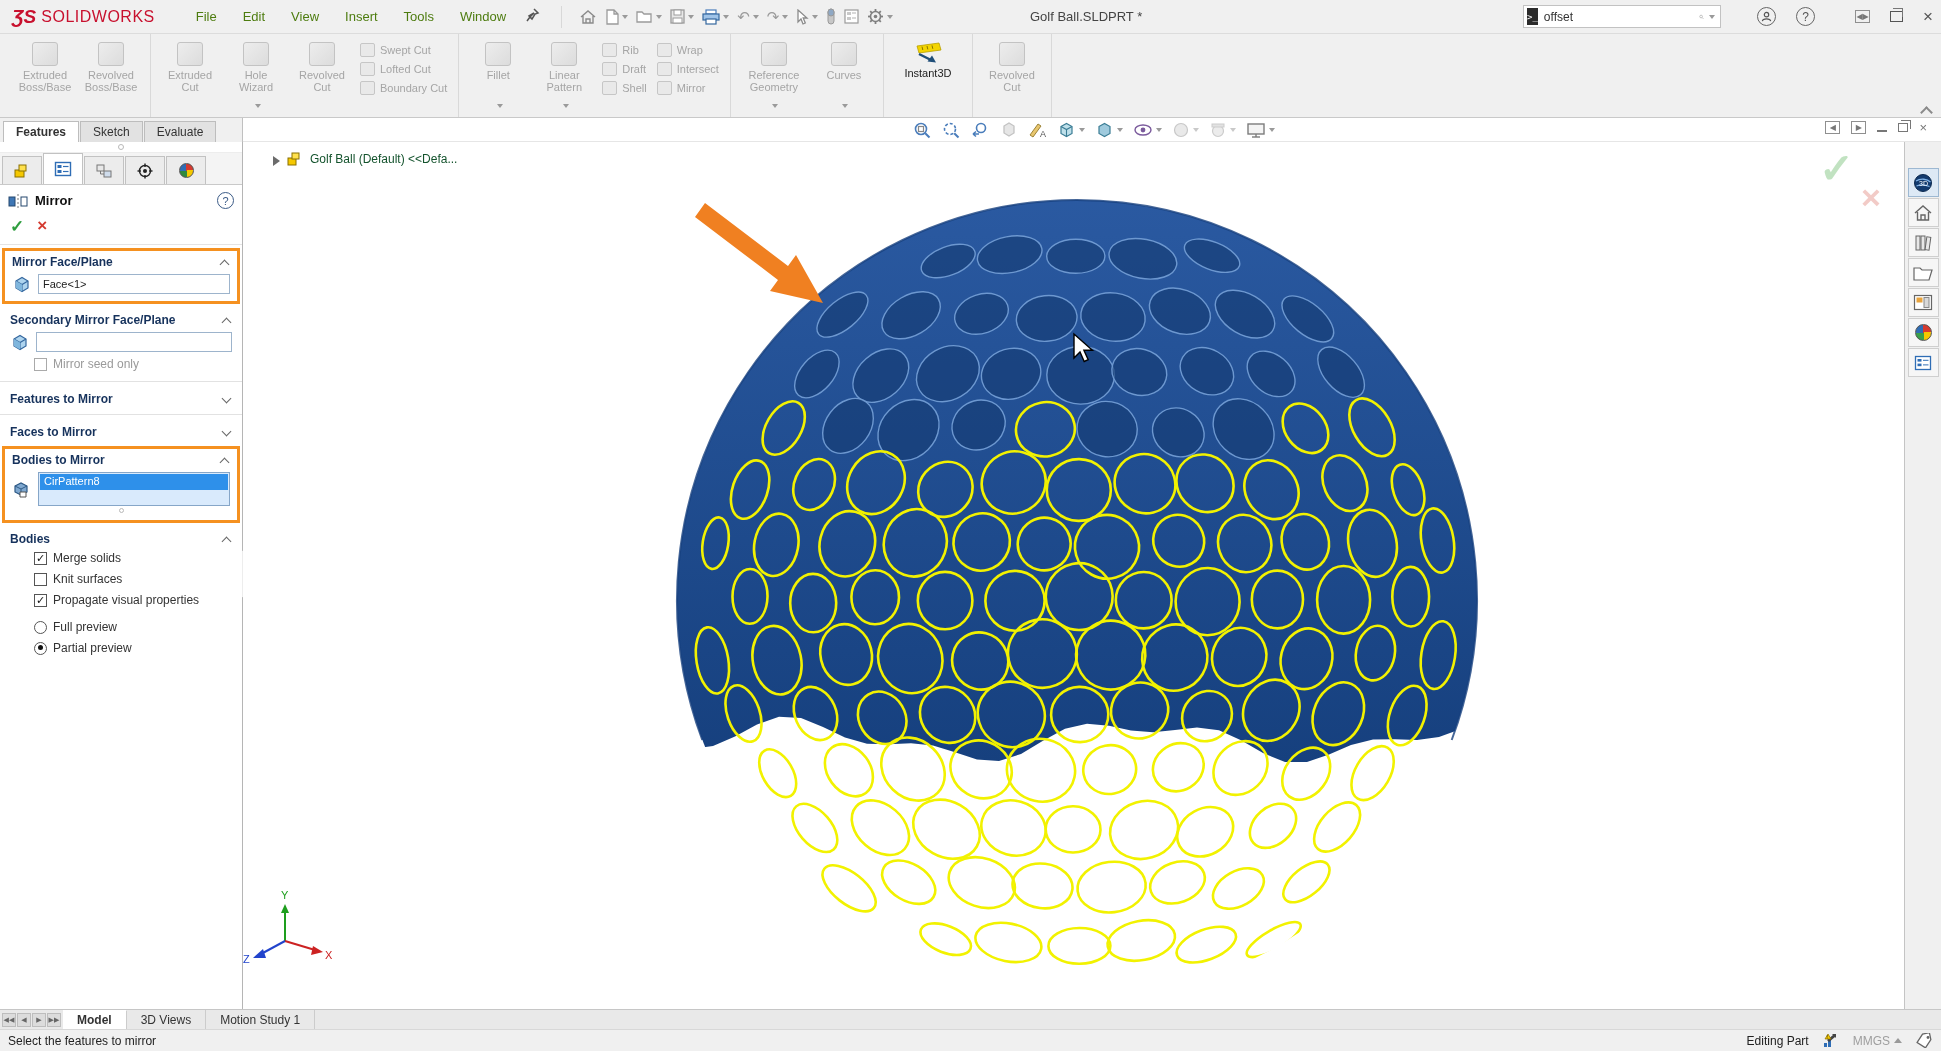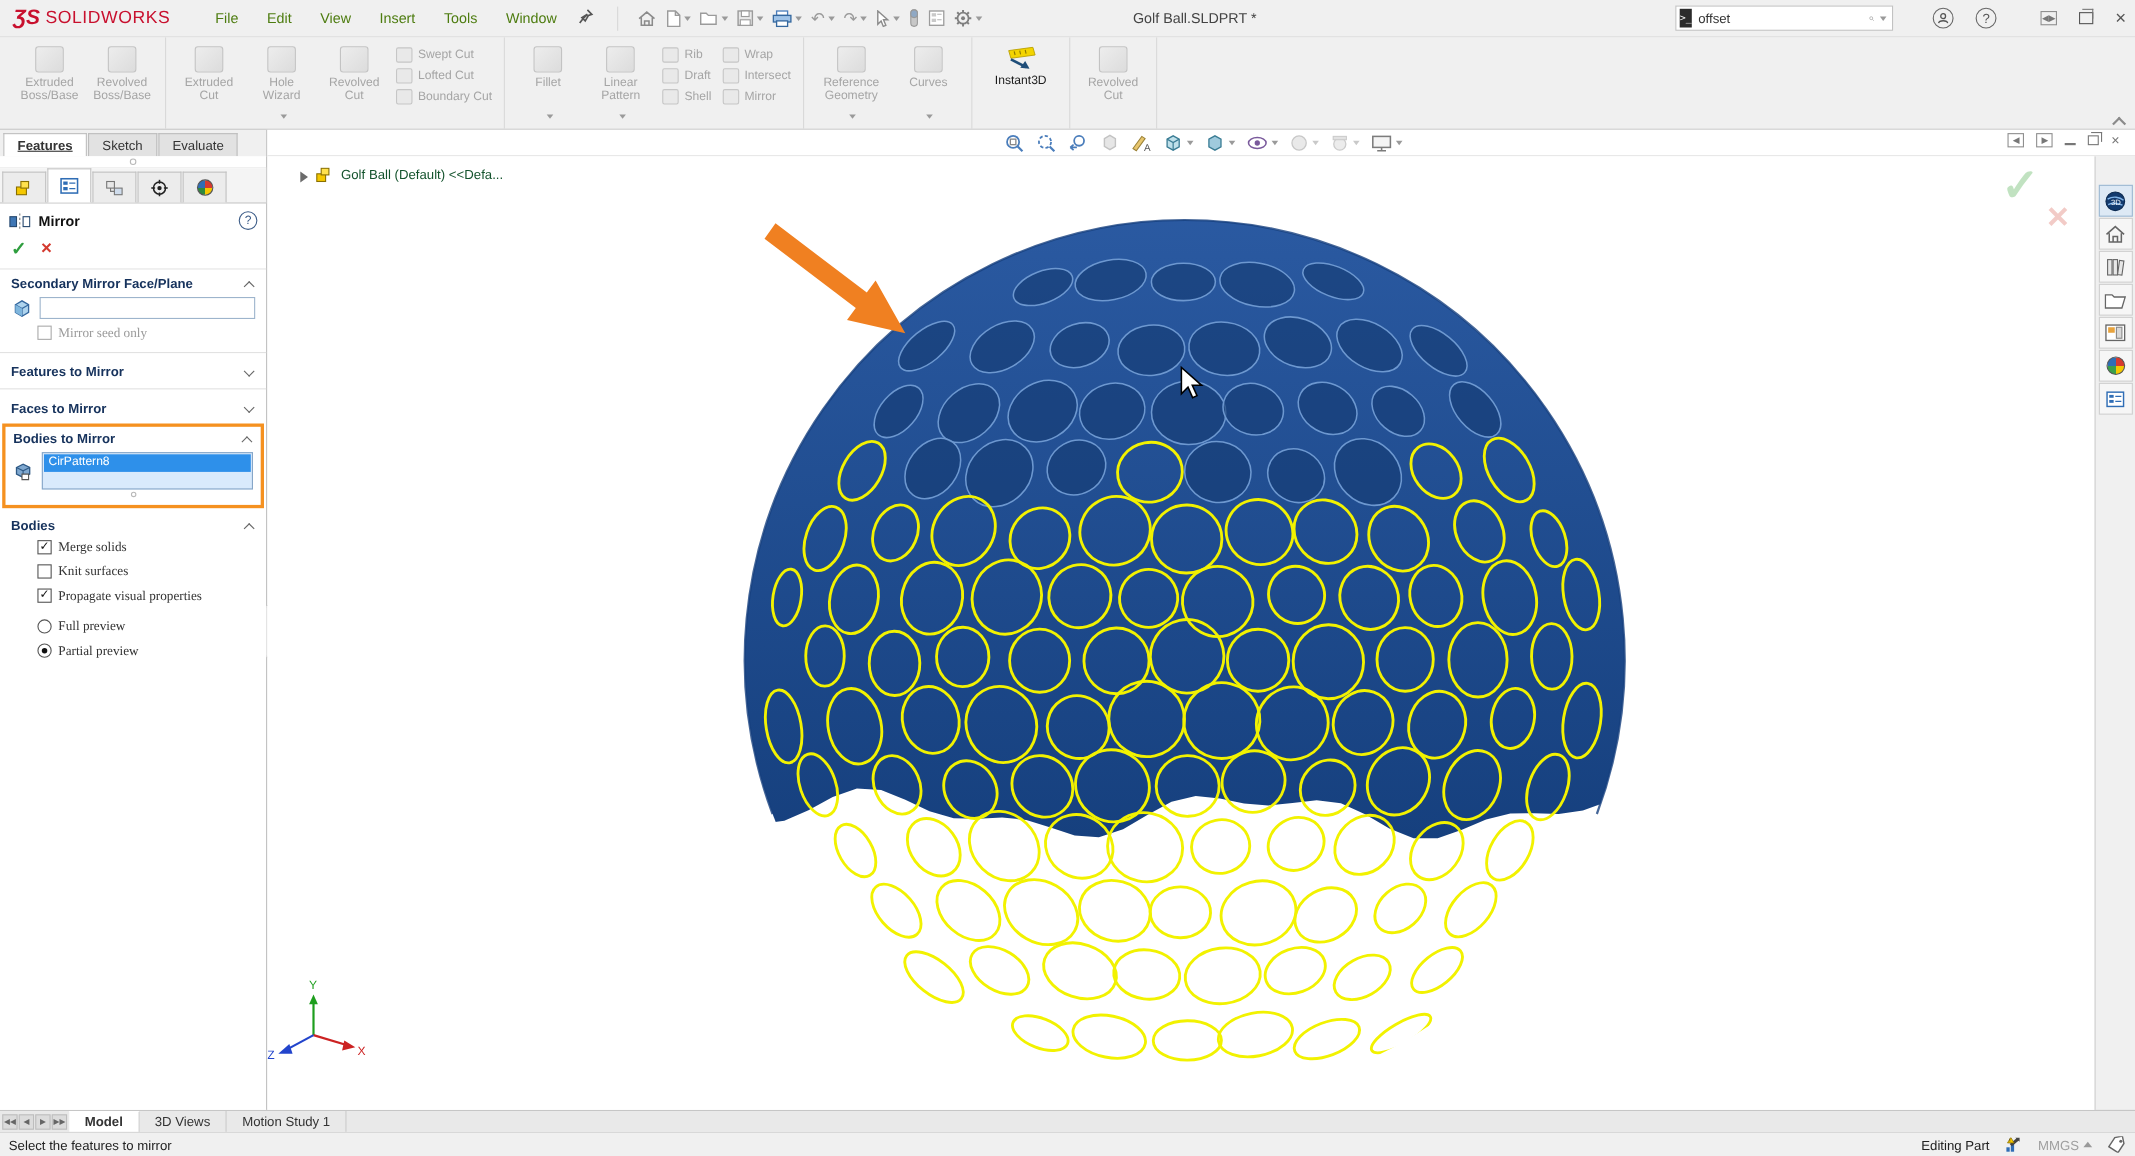--- a/index.html
+++ b/index.html
@@ -42,21 +42,21 @@
   .rbtn.sm span.t { font-size:11px; color:#a5a5a5; white-space:nowrap; }
   .ddrow { margin-top:auto; padding-bottom:2px; }
   .instant-icon { width:30px; height:22px; position:relative; margin:2px 0 3px; }
   .ribbon-collapse { position:absolute; right:10px; bottom:4px; width:10px; height:6px; }
   .ribbon-collapse::before { content:''; position:absolute; left:1px; top:1px; width:7px; height:7px; border-left:2px solid #8a8a8a; border-top:2px solid #8a8a8a; transform:rotate(45deg); }
 
   
   .subrow { height:24px; display:flex; }
   .cmtabs { width:243px; background:#f0f0f0; display:flex; align-items:flex-end; padding-left:3px; border-right:1px solid #c0c0c0; }
   .cmtab { padding:3px 12px; font-size:12px; background:#e2e2e2; border:1px solid #bdbdbd; border-bottom:none; margin-right:1px; color:#333; }
-  .cmtab.active { background:#fff; font-weight:bold;text-decoration:underline; }
+  .cmtab.active { background:#fff; font-weight:bold; }
   .vp-top { flex:1; background:#fff; position:relative; border-bottom:1px solid #e6e6e6; }
   .hud { position:absolute; left:668px; top:2px; display:flex; align-items:center; gap:6px; }
   .hudbtn { display:flex; align-items:center; padding:1px 2px; }
   .hudbtn svg { display:block; }
   .vp-winctl { position:absolute; right:14px; top:3px; display:flex; align-items:center; gap:11px; color:#777; }
   .panebox { width:15px; height:13px; border:1px solid #8f8f8f; display:flex; align-items:center; justify-content:center; font-size:8px; color:#777; }
   .mini-dash { width:10px; height:2px; background:#777; margin-top:7px; }
   .mini-restore { width:10px; height:9px; border:1px solid #777; position:relative; }
   .mini-restore::before { content:''; position:absolute; left:2px; top:-4px; width:9px; height:8px; border:1px solid #777; border-bottom:none; border-left:none; }
   .mini-x { font-size:13px; color:#777; line-height:13px; }
@@ -78,21 +78,21 @@
   .okrow .ok { color:#2f9e3f; font-size:17px; font-weight:bold; }
   .okrow .cancel { color:#d43a2f; font-size:17px; font-weight:bold; }
   .sect { padding:6px 10px 4px; }
   .sect-h { display:flex; align-items:center; font-weight:bold; color:#16325c; font-size:12px; }
   .chev { margin-left:auto; width:9px; height:9px; position:relative; }
   .chev.up::before { content:''; position:absolute; left:0; top:3px; width:6px; height:6px; border-left:1.6px solid #666; border-top:1.6px solid #666; transform:rotate(45deg); }
   .chev.down::before { content:''; position:absolute; left:0; top:0; width:6px; height:6px; border-left:1.6px solid #666; border-top:1.6px solid #666; transform:rotate(225deg); }
   .hl-orange { border:3px solid #f59120; margin:3px 2px; padding:4px 7px 7px; }
   .selrow { display:flex; align-items:center; gap:6px; margin-top:5px; }
   .selfield { flex:1; height:20px; border:1px solid #9db4cc; background:#fff; font-size:11px; color:#222; padding:2px 4px; font-family:"Liberation Sans",sans-serif; outline:none; }
-  .chkrow { display:flex; align-items:center; gap:6px; padding:5px 0 2px 24px; color:#333;font-family:Liberation Serif, serif; }
+  .chkrow { display:flex; align-items:center; gap:6px; padding:5px 0 2px 24px; color:#333; }
   .chkrow.dim { color:#9a9a9a; }
   .cb { width:13px; height:13px; border:1.4px solid #555; background:#fff; display:flex; align-items:center; justify-content:center; font-size:11px; color:#111; line-height:11px; }
   .cb.dim { border-color:#aaa; }
   .rb { width:13px; height:13px; border:1.4px solid #555; border-radius:50%; background:#fff; position:relative; }
   .rb.sel::before { content:''; position:absolute; left:2.5px; top:2.5px; width:5px; height:5px; border-radius:50%; background:#111; }
   .divline { border-top:1px solid #e2e2e2; margin:4px 0; }
   .listbox { flex:1; height:34px; border:1px solid #86a6c8; background:#d9eafc; padding:1px; }
   .listbox .row { height:16px; background:#2e90ea; color:#fff; font-size:11px; padding:1px 4px; }
   .lb-dot { display:flex; justify-content:center; margin-top:2px; }
   .lb-dot i { width:5px; height:5px; border:1px solid #b9b9b9; border-radius:50%; }
@@ -508,20 +508,34 @@
             <line x1="10" y1="1" x2="10" y2="15" stroke="#777" stroke-dasharray="2 2"></line>
           </svg>
         <span class="ttl">Mirror</span>
         <span class="helpbtn">?</span>
       </div>
       <div class="okrow">
         <span class="ok">✓</span>
         <span class="cancel">×</span>
       </div>
 
+      <div class="hl-orange">
+        <div class="sect-h">
+            <span>Mirror Face/Plane</span>
+            <span class="chev up"></span>
+          </div>
+        <div class="selrow">
+          <svg width="20" height="19" viewBox="0 0 20 19">
+              <path d="M4 6 L10 2.5 L16 6 L16 13 L10 16.5 L4 13 Z" fill="#aed4ee" stroke="#35689f" stroke-width="1.2"></path>
+              <path d="M4 6 L10 9.5 L16 6 M10 9.5 L10 16.5" fill="none" stroke="#35689f" stroke-width="1.1"></path>
+              <path d="M4 6 L10 9.5 L10 16.5 L4 13 Z" fill="#7fb6dd"></path>
+            </svg>
+          <input class="selfield" value="Face&lt;1&gt;" style="">
+        </div>
+      </div>
 
       <div class="sect">
         <div class="sect-h">
             <span>Secondary Mirror Face/Plane</span>
             <span class="chev up"></span>
           </div>
         <div class="selrow">
           <svg width="20" height="19" viewBox="0 0 20 19">
               <path d="M4 6 L10 2.5 L16 6 L16 13 L10 16.5 L4 13 Z" fill="#aed4ee" stroke="#35689f" stroke-width="1.2"></path>
               <path d="M4 6 L10 9.5 L16 6 M10 9.5 L10 16.5" fill="none" stroke="#35689f" stroke-width="1.1"></path>

